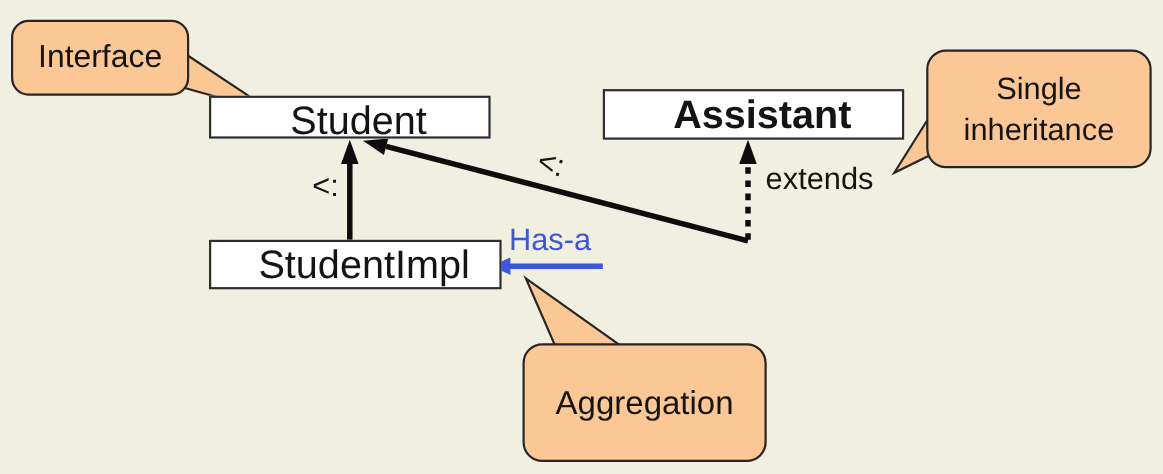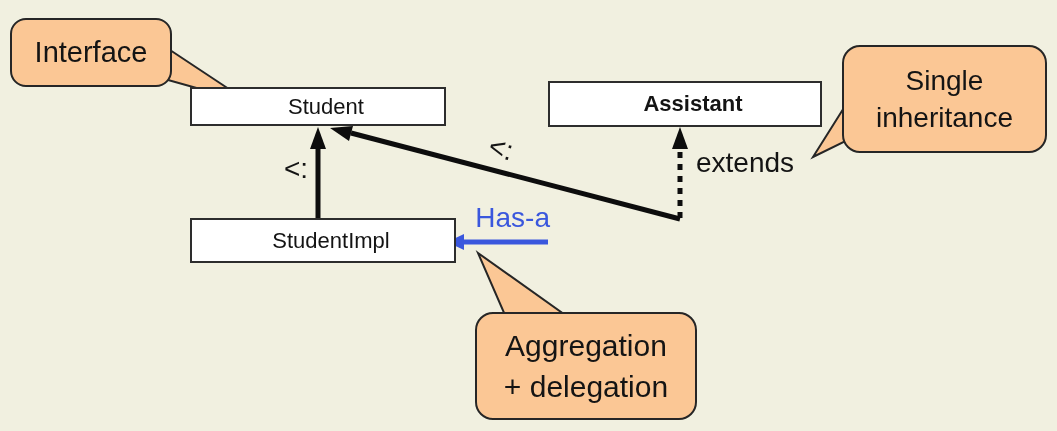--- a/index.html
+++ b/index.html
@@ -34,23 +34,23 @@
   .blue-line    { stroke: var(--arrow_blue); stroke-width: 5; fill: none; }
   .black-head   { fill: var(--arrow_black); stroke: none; }
   .blue-head    { fill: var(--arrow_blue); stroke: none; }
   .tail         { fill: var(--bubble_fill); stroke: var(--bubble_border); stroke-width: 2; }
 
   .class-box {
     position: absolute;
     background: var(--box_fill);
     border: 2px solid var(--box_border);
     display: flex;
-    align-items: center;
+    align-items: flex-start;
     justify-content: center;
-    font-size: 22px;
+    font-size: 36px;
     color: var(--text);
     padding-left: 16px;
   }
   #box-student      { left: 190px; top:  87px; width: 256px; height: 39px; }
   #box-assistant    { left: 548px; top:  81px; width: 274px; height: 46px; font-weight: bold; }
   #box-studentimpl  { left: 190px; top: 218px; width: 266px; height: 45px; }
   #box-phdstudent   { left: 548px; top: 219px; width: 267px; height: 44px; }
 
   .callout {
     position: absolute;
@@ -79,21 +79,21 @@
   .edge-label {
     position: absolute;
     color: var(--text);
     font-size: 28px;
     white-space: nowrap;
   }
   #label-subtype-left  { left: 272px; top: 153px; width: 48px; text-align: center; }
   #label-subtype-diag  { left: 477px; top: 133px; width: 48px; text-align: center;
                          transform: rotate(15deg); }
   #label-extends       { left: 696px; top: 147px; }
-  #label-hasa          { left: 450px; top: 202px; width: 100px; text-align: right;
+  #label-hasa          { left: 450px; top: 202px; width: 100px; text-align: center;
                          color: var(--arrow_blue); }
 </style>
 </head>
 <body>
 
 <div class="canvas">
 
   <svg class="wires" viewBox="0 0 1057 431">
 
     <g>
@@ -133,21 +133,20 @@
 
   <div class="callout" id="callout-single">
     <span>Single</span>
     <span>inheritance</span>
   </div>
   <div class="callout" id="callout-interface">
     <span>Interface</span>
   </div>
   <div class="callout" id="callout-aggregation">
     <span>Aggregation</span>
-    <span>+ delegation</span>
   </div>
 
   <div class="edge-label" id="label-subtype-left">&lt;:</div>
   <div class="edge-label" id="label-subtype-diag">&lt;:</div>
   <div class="edge-label" id="label-extends">extends</div>
   <div class="edge-label" id="label-hasa">Has-a</div>
 
 </div>
 
 </body></html>

